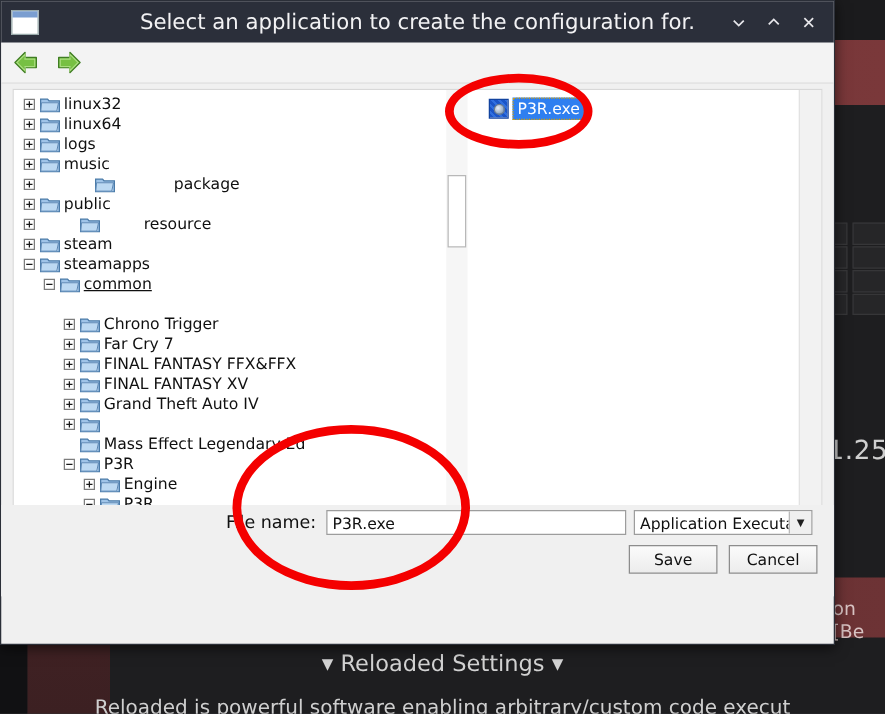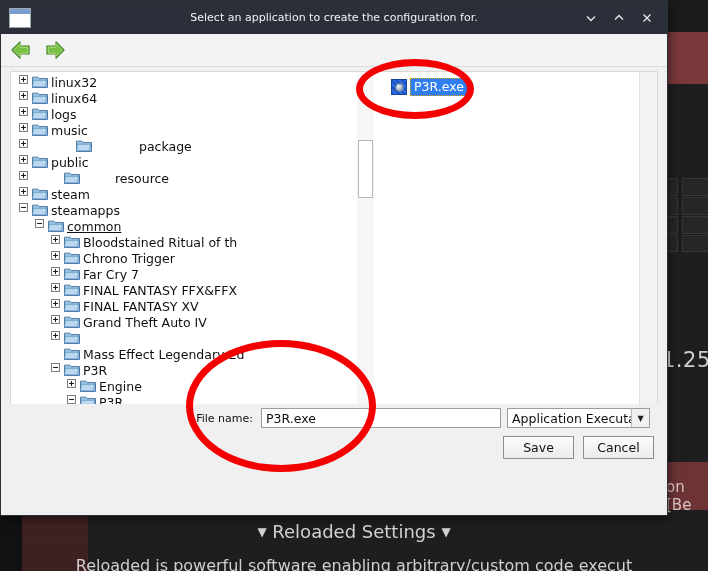--- a/index.html
+++ b/index.html
@@ -33,39 +33,39 @@
   
   #dialog{position:absolute;left:0;top:0;width:668px;height:516px;
     background:#f0f0f0;border:1px solid #2b2f38;box-sizing:border-box;
     box-shadow:0 2px 10px rgba(0,0,0,.6);}
 
   
   #titlebar{height:33px;background:#2b2f3a;display:flex;align-items:center;position:relative;}
   #win-icon{width:22px;height:20px;margin-left:8px;background:#fff;border:1px solid #9aa;
     box-sizing:border-box;position:relative;flex:0 0 auto;}
   #win-icon::before{content:"";position:absolute;left:0;top:0;right:0;height:5px;background:#7b9ed0;}
-  #title-text{position:absolute;left:0;right:0;text-align:center;color:#f2f2f4;font-size:11px;
+  #title-text{position:absolute;left:0;right:0;text-align:center;color:#f2f2f4;font-size:17px;
     pointer-events:none;}
   .wbtns{margin-left:auto;display:flex;align-items:center;padding-right:6px;}
   .wbtn{width:28px;height:26px;display:flex;align-items:center;justify-content:center;
     color:#e6e6ea;font-size:15px;line-height:1;}
   .wbtn svg{display:block;}
 
   
   #toolbar{height:32px;background:#f3f3f3;border-bottom:1px solid #dcdcdc;display:flex;
     align-items:center;padding-left:8px;gap:10px;}
   .navarrow{width:24px;height:22px;display:block;}
 
   
   #body{position:relative;height:410px;background:#f0f0f0;}
   #treepane{position:absolute;left:9px;top:4px;width:648px;height:385px;background:#fff;
     border:1px solid #d8d8d8;box-sizing:border-box;overflow:hidden;}
 
   #tree{position:absolute;left:0;top:0;width:356px;height:100%;}
-  .row{position:absolute;height:16px;left:0;right:0;display:flex;align-items:flex-start;
+  .row{position:absolute;height:16px;left:0;right:0;display:flex;align-items:center;
     font-size:12.5px;color:#101010;white-space:nowrap;}
   .twisty{width:9px;height:9px;border:1px solid #7d7d7d;background:#fff;box-sizing:border-box;
     position:relative;flex:0 0 auto;margin-right:4px;}
   .twisty::before{content:"";position:absolute;left:1px;right:1px;top:3px;height:1px;background:#1a1a1a;}
   .twisty.plus::after{content:"";position:absolute;top:1px;bottom:1px;left:3px;width:1px;background:#1a1a1a;}
   .twisty.none{border:0;background:none;}
   .twisty.none::before{display:none;}
   .folder{width:16px;height:13px;flex:0 0 auto;margin-right:3px;position:relative;}
   .folder svg{display:block;}
   .lbl{line-height:16px;}
@@ -93,21 +93,21 @@
   
   #tscroll{position:absolute;left:346px;top:0;width:17px;height:100%;background:#f6f6f6;}
   #tthumb{position:absolute;left:1px;top:68px;width:15px;height:58px;background:#fff;
     border:1px solid #b8b8b8;box-sizing:border-box;}
   #tdown{position:absolute;left:1px;bottom:1px;width:15px;height:15px;background:#f7f7f7;
     border:1px solid #c0c0c0;box-sizing:border-box;display:flex;align-items:center;justify-content:center;}
 
   
   #footer{position:absolute;left:0;right:0;bottom:0;height:73px;background:#f0f0f0;}
   #fnrow{position:absolute;left:0;top:4px;width:100%;display:flex;align-items:center;}
-  #fnlabel{width:252px;text-align:right;padding-right:8px;font-size:11px;color:#101010;}
+  #fnlabel{width:252px;text-align:right;padding-right:8px;font-size:14px;color:#101010;}
   #fninput{width:240px;height:20px;border:1px solid #9d9d9d;background:#fff;box-sizing:border-box;
     font-size:12.5px;padding:0 4px;color:#101010;line-height:18px;outline:none;
     font-family:"DejaVu Sans","Liberation Sans",sans-serif;}
   #ftype{margin-left:6px;width:143px;height:20px;border:1px solid #9d9d9d;background:#fff;
     box-sizing:border-box;font-size:12.5px;display:flex;align-items:center;overflow:hidden;}
   #ftype .tx{padding-left:4px;flex:1;white-space:nowrap;overflow:hidden;color:#101010;}
   #ftype .arw{width:17px;height:18px;background:#f0f0f0;border-left:1px solid #b9b9b9;
     display:flex;align-items:center;justify-content:center;font-size:8px;color:#202020;}
   #btnrow{position:absolute;right:13px;top:32px;display:flex;gap:9px;}
   .dbtn{width:71px;height:23px;background:linear-gradient(180deg,#fbfbfb,#ececec);
@@ -301,31 +301,20 @@
             <span class="twisty minus"></span>
             <span class="folder">
               <svg width="16" height="13" viewBox="0 0 16 13">
                 <path d="M0.5 2.2 L0.5 12.5 L15.5 12.5 L15.5 3.6 L7.2 3.6 L6.0 2.2 Z" fill="#9fc4e8" stroke="#4b7ba8" stroke-width="1"></path>
                 <path d="M1.6 4.8 L14.4 4.8 L14.4 11.6 L1.6 11.6 Z" fill="#cfe3f6"></path>
                 <path d="M1.2 5.2 L14.8 5.2 L13.4 11.9 L0.6 11.9 Z" fill="#bcd9f2" stroke="#5b87b4" stroke-width=".8"></path>
               </svg>
             </span>
             <span class="lbl">common</span>
           </div>
-          <div class="row" style="top: 163px; padding-left: 40px;">
-            <span class="twisty plus"></span>
-            <span class="folder">
-              <svg width="16" height="13" viewBox="0 0 16 13">
-                <path d="M0.5 2.2 L0.5 12.5 L15.5 12.5 L15.5 3.6 L7.2 3.6 L6.0 2.2 Z" fill="#9fc4e8" stroke="#4b7ba8" stroke-width="1"></path>
-                <path d="M1.6 4.8 L14.4 4.8 L14.4 11.6 L1.6 11.6 Z" fill="#cfe3f6"></path>
-                <path d="M1.2 5.2 L14.8 5.2 L13.4 11.9 L0.6 11.9 Z" fill="#bcd9f2" stroke="#5b87b4" stroke-width=".8"></path>
-              </svg>
-            </span>
-            <span class="lbl">Bloodstained Ritual of th</span>
-          </div>
           <div class="row" style="top: 179px; padding-left: 40px;">
             <span class="twisty plus"></span>
             <span class="folder">
               <svg width="16" height="13" viewBox="0 0 16 13">
                 <path d="M0.5 2.2 L0.5 12.5 L15.5 12.5 L15.5 3.6 L7.2 3.6 L6.0 2.2 Z" fill="#9fc4e8" stroke="#4b7ba8" stroke-width="1"></path>
                 <path d="M1.6 4.8 L14.4 4.8 L14.4 11.6 L1.6 11.6 Z" fill="#cfe3f6"></path>
                 <path d="M1.2 5.2 L14.8 5.2 L13.4 11.9 L0.6 11.9 Z" fill="#bcd9f2" stroke="#5b87b4" stroke-width=".8"></path>
               </svg>
             </span>
             <span class="lbl">Chrono Trigger</span>

